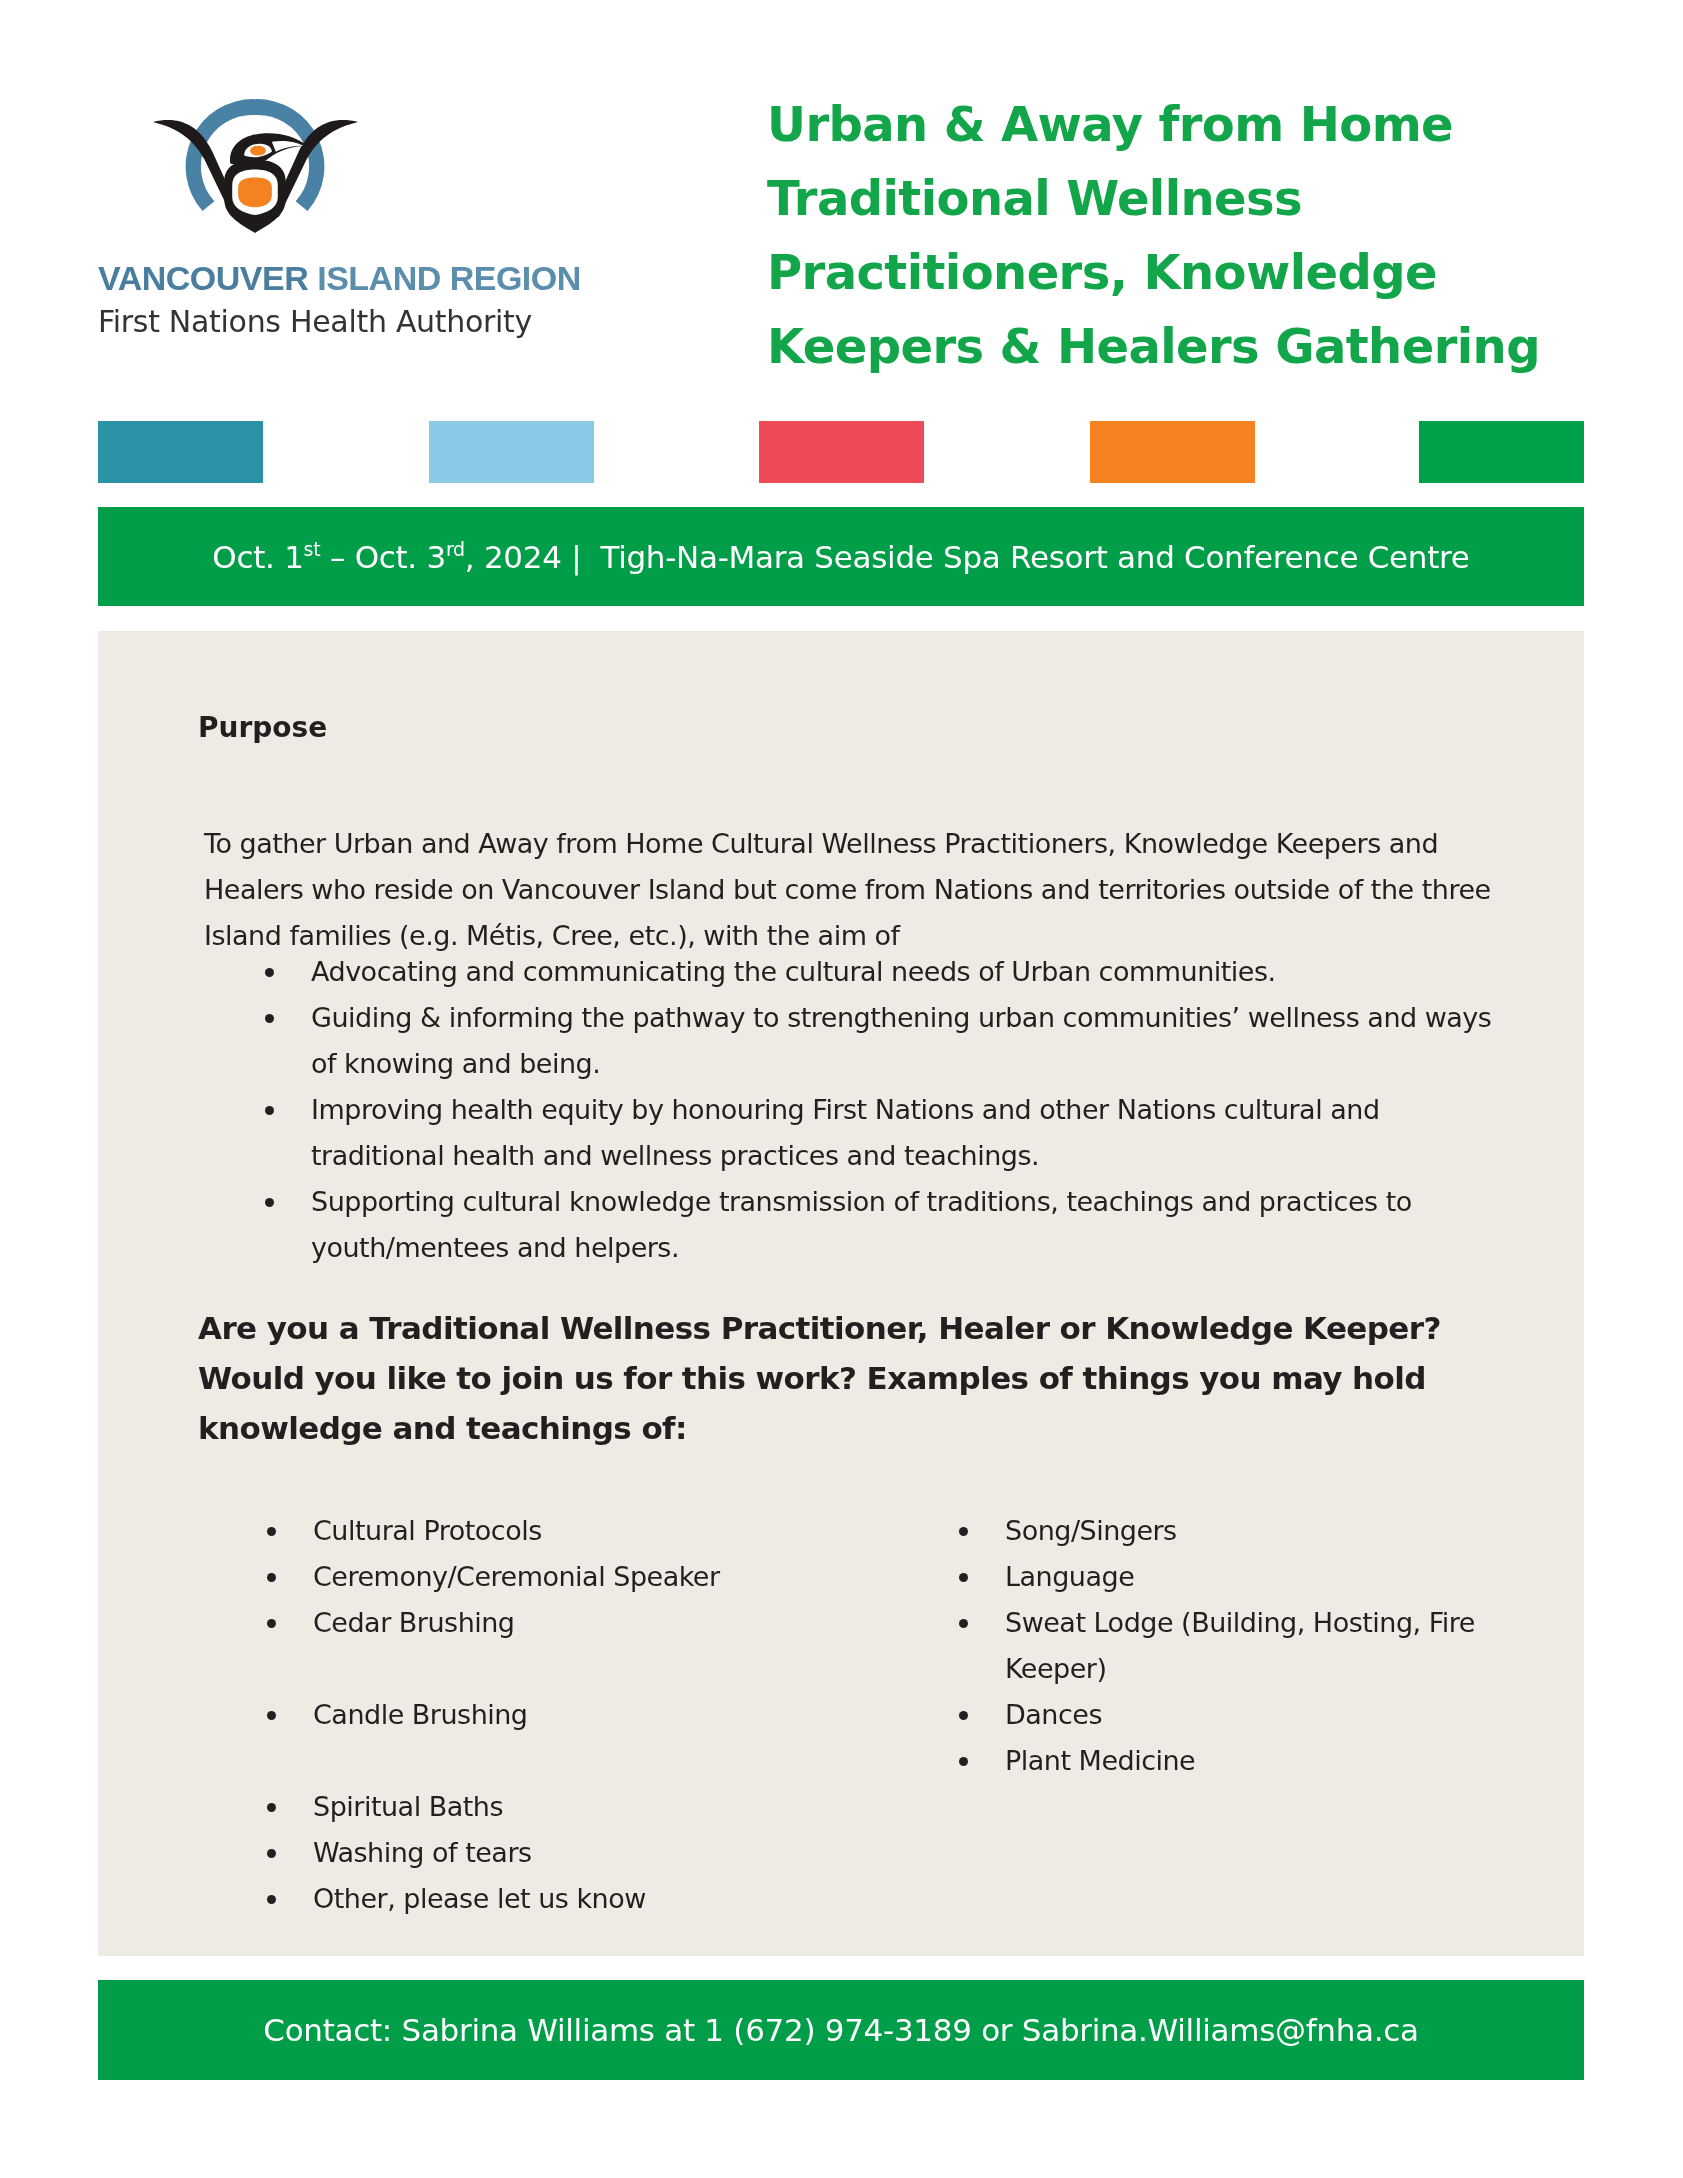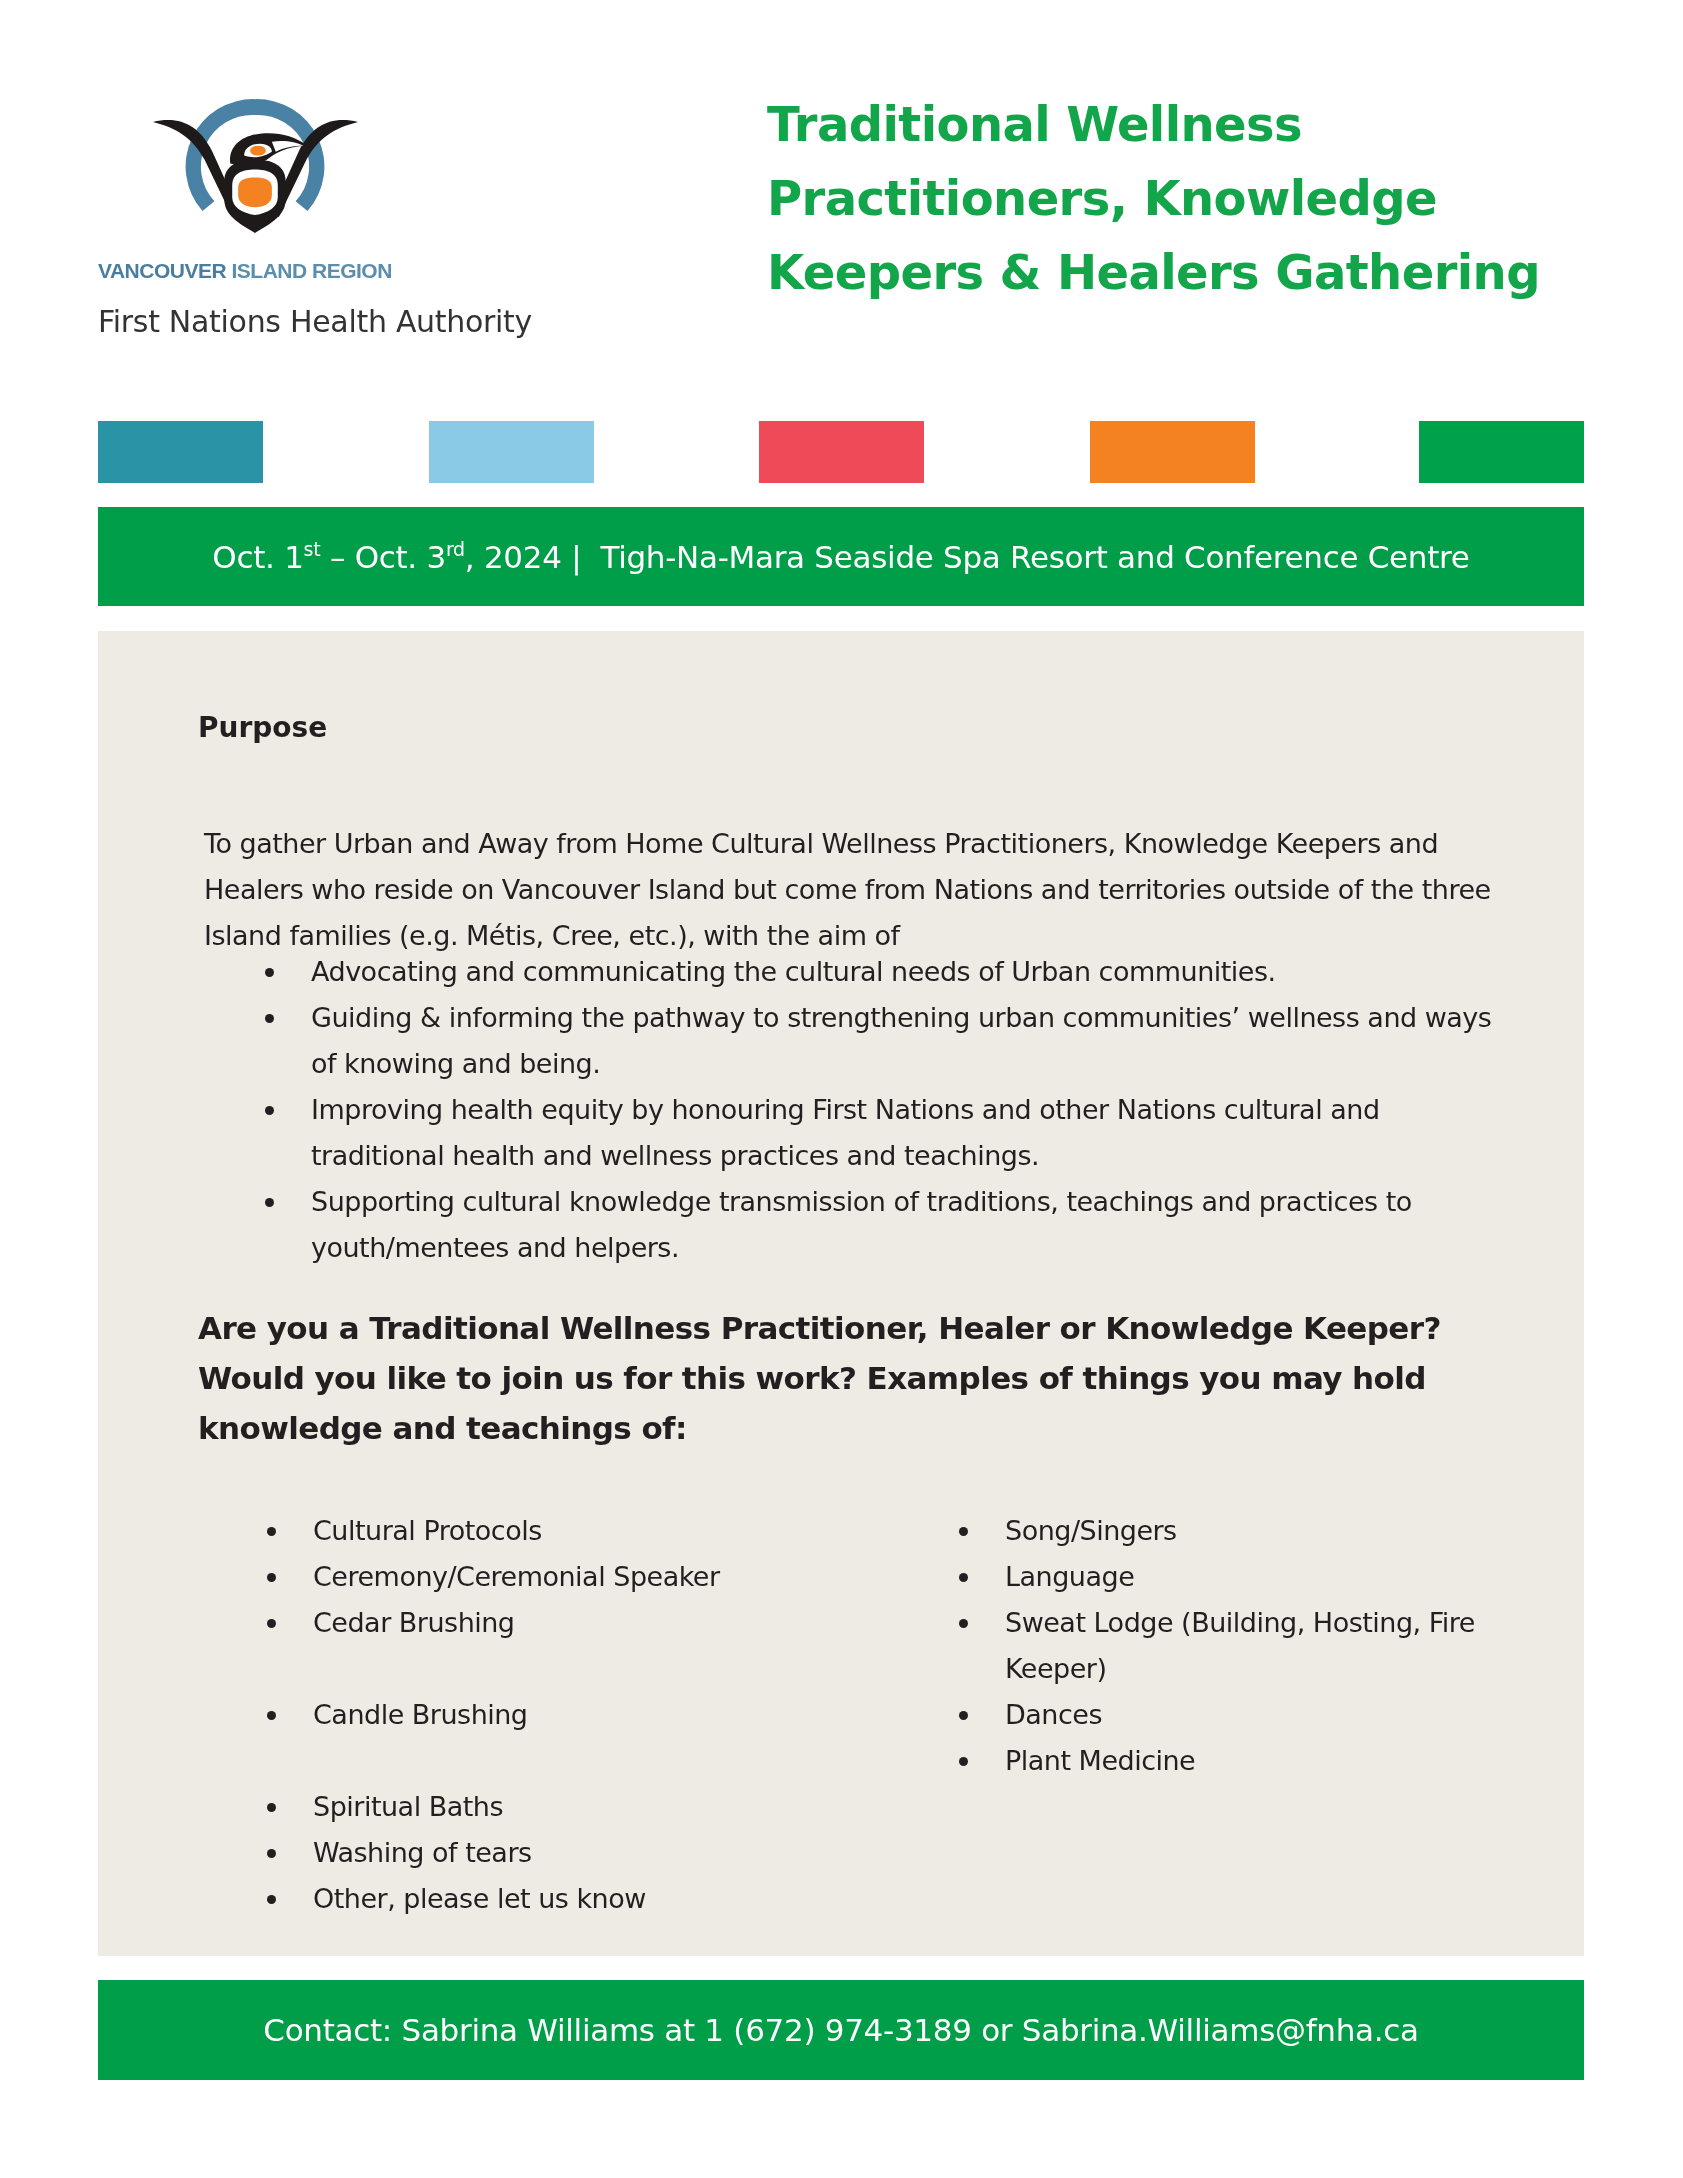--- a/index.html
+++ b/index.html
@@ -3,21 +3,21 @@
 <meta charset="utf-8">
 <style>
   html, body { margin: 0; padding: 0; background: #ffffff; }
   body { width: 1683px; height: 2178px; position: relative; overflow: hidden;
          font-family: "DejaVu Sans", "Liberation Sans", sans-serif; color: #231f20; }
   .abs { position: absolute; }
 
   
   #logo { left: 149px; top: 94px; width: 213px; height: 149px; }
   #org-region { left: 98px; top: 259px; font-family: "Liberation Sans", sans-serif; font-weight: bold;
-      font-size: 21px; letter-spacing: -0.5px; color: #4a7e9e; white-space: nowrap; }
+      font-size: 34px; letter-spacing: -0.5px; color: #4a7e9e; white-space: nowrap; }
   #org-region .light { font-weight: bold; color: #5b8eac; }
   #org-name { left: 98px; top: 304px; font-family: "DejaVu Sans", sans-serif; font-size: 30px;
       color: #333333; white-space: nowrap; letter-spacing: -0.3px; }
 
   
   #title { left: 767px; top: 87px; width: 792px; }
   #title div { font-family: "DejaVu Sans", sans-serif; font-weight: bold; font-size: 48px; color: #12a54a;
       line-height: 74px; white-space: nowrap; letter-spacing: -0.6px; }
 
   
@@ -71,20 +71,21 @@
   <path d="M82 70 C80 54 92 42 112 40 C130 38 146 42 160 52 C146 52 132 56 122 64 C112 72 96 74 82 70 Z" fill="#1e1a1a"></path>
   <path d="M96 62 C96 54 104 50 112 50 C120 50 124 54 124 58 C118 62 108 66 96 62 Z" fill="#ffffff"></path>
   <ellipse cx="110" cy="57" rx="8" ry="5" fill="#f58220"></ellipse>
   <path d="M124 48 C136 46 148 48 156 52 C146 52 136 54 128 58 Z" fill="#ffffff"></path>
 </svg>
 
 <div id="org-region" class="abs"><span>VANCOUVER</span><span class="light"> ISLAND REGION</span></div>
 <div id="org-name" class="abs">First Nations Health Authority</div>
 
 <div id="title" class="abs">
+  <div>Urban &amp; Away from Home</div>
   <div>Traditional Wellness</div>
   <div>Practitioners, Knowledge</div>
   <div>Keepers &amp; Healers Gathering</div>
 </div>
 
 <div class="abs block" style="left: 98px; background: rgb(42, 147, 166);"></div>
 <div class="abs block" style="left: 429px; background: rgb(139, 202, 230);"></div>
 <div class="abs block" style="left: 759px; background: rgb(238, 74, 88);"></div>
 <div class="abs block" style="left: 1090px; background: rgb(245, 130, 32);"></div>
 <div class="abs block" style="left: 1419px; background: rgb(0, 161, 75);"></div>

